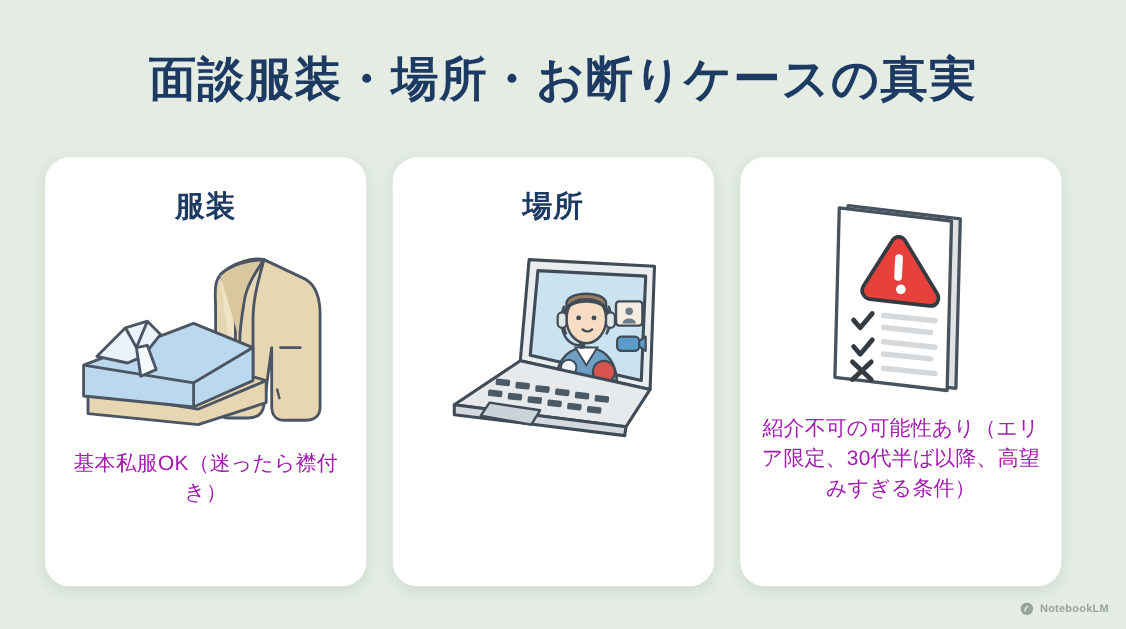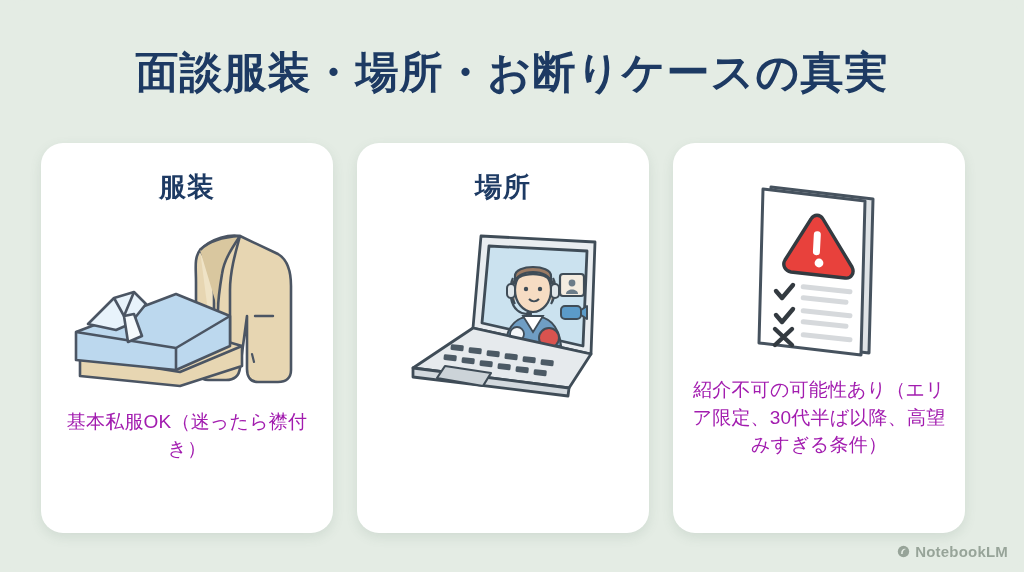--- a/index.html
+++ b/index.html
@@ -92,21 +92,21 @@
   .watermark {
     position: absolute;
     right: 16px;
     bottom: 12px;
     display: flex;
     align-items: center;
     gap: 5px;
     opacity: 0.55;
   }
   .watermark-label {
-    font-size: 15px;
+    font-size: 10px;
     font-weight: 700;
     color: #5a6a5c;
     letter-spacing: 0.2px;
   }
   .wm-icon { display: block; }
 </style>
 </head>
 <body>
 
 <div class="slide">

